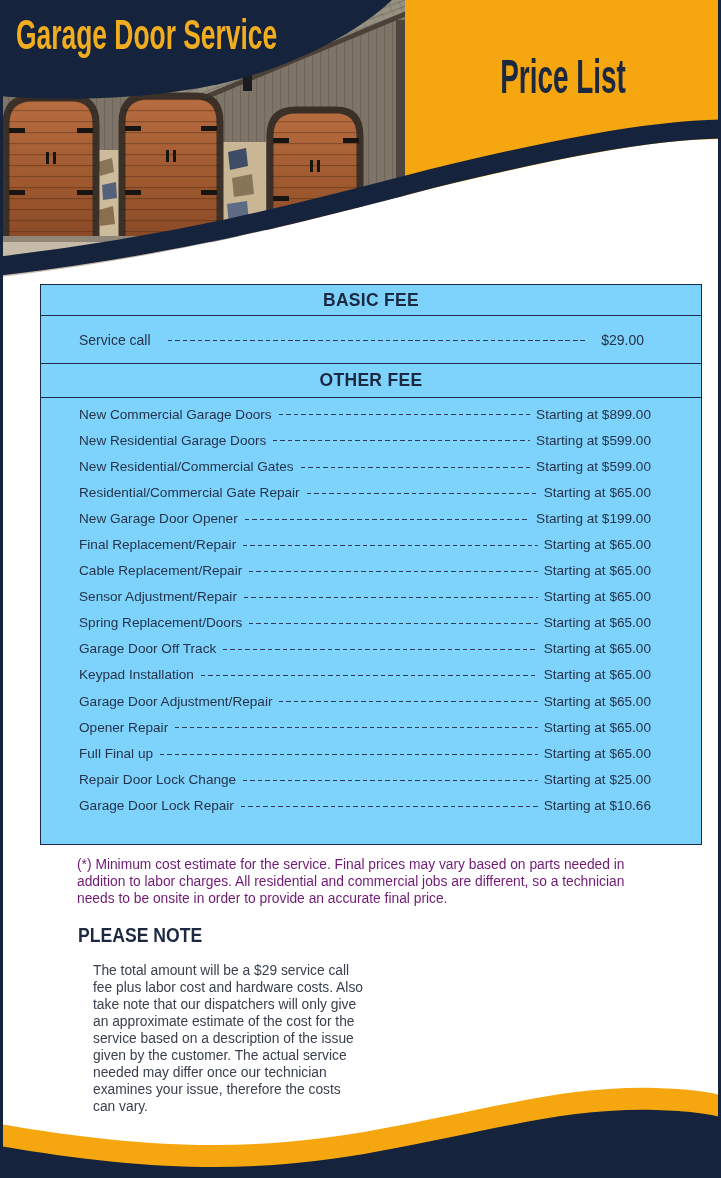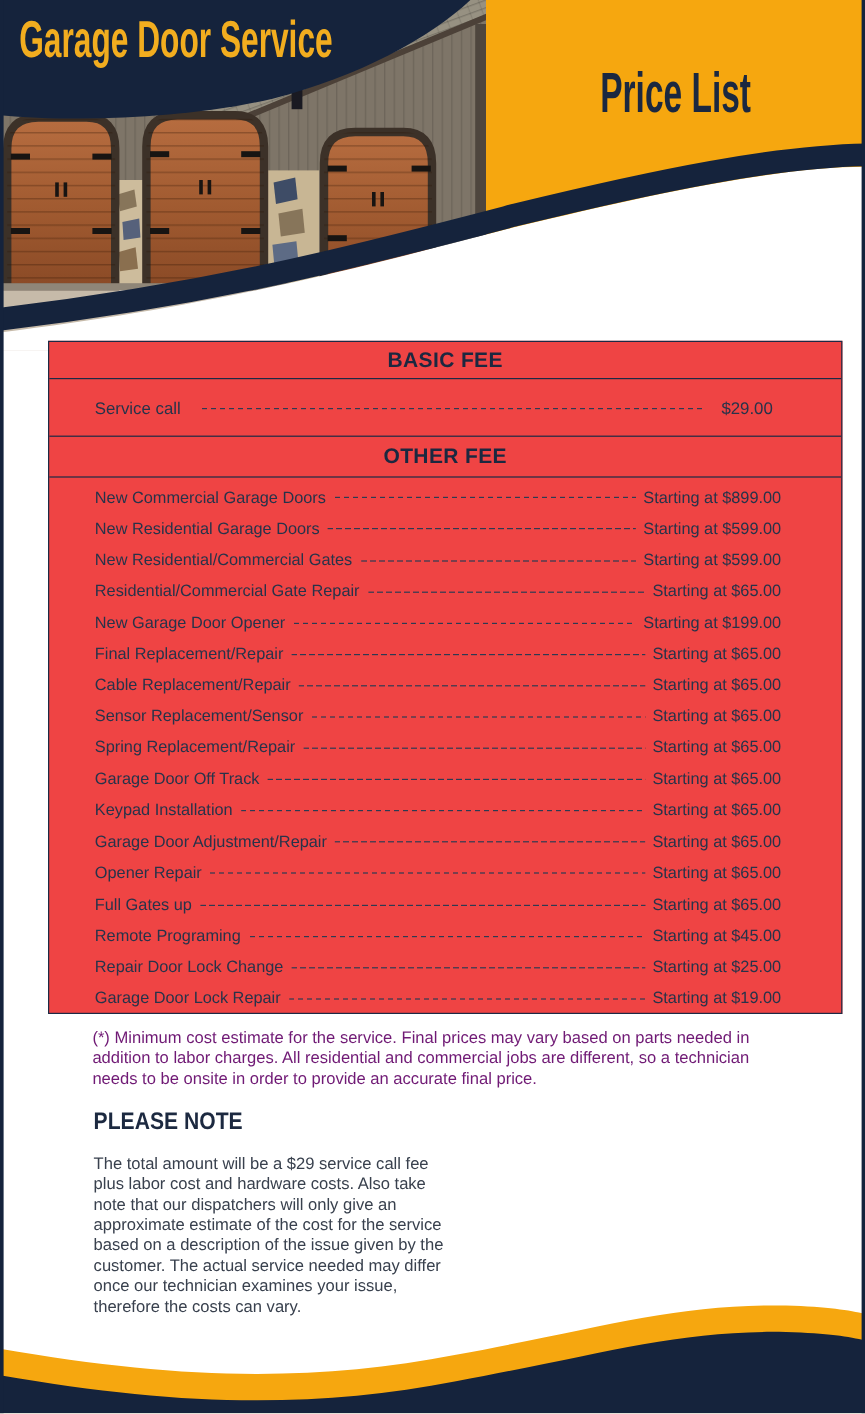--- a/index.html
+++ b/index.html
@@ -22,21 +22,21 @@
   }
   .price-title{
     position:absolute;left:405px;top:50px;width:316px;z-index:5;text-align:center;
     font-size:45px;font-weight:700;color:#1b2840;white-space:nowrap;
     transform:scale(0.62,1.05);transform-origin:center top;
   }
 
   
   .fee-table{
     position:absolute;left:40px;top:284px;width:662px;height:561px;z-index:3;
-    border:1.5px solid #1c2a45;box-sizing:border-box;background:#ef4444;overflow:hidden;
+    border:1.5px solid #1c2a45;box-sizing:border-box;background:#7dd3fc;overflow:hidden;
   }
   .fee-header{
     text-align:center;font-weight:700;font-size:17.5px;color:#1b2840;
     letter-spacing:.3px;border-bottom:1.5px solid #1c2a45;
   }
   .fee-header.basic{height:30px;line-height:30px;}
   .fee-header.other{height:33px;line-height:33px;}
   .rows.basic{height:47px;border-bottom:1.5px solid #1c2a45;
     display:flex;flex-direction:column;justify-content:center;}
   .rows.other{padding-top:3px;}
@@ -55,21 +55,21 @@
   .footnote{
     position:absolute;left:77px;top:857px;width:580px;z-index:3;
     font-size:13.8px;line-height:16.8px;color:#701a75;
   }
   .col-heading{
     font-size:20px;font-weight:800;color:#1c2940;white-space:nowrap;
     transform:scaleX(0.88);transform-origin:left center;margin:0 0 14px 0;
   }
   .note-col{position:absolute;left:78px;top:924px;width:300px;z-index:3;}
   .warranty-col{position:absolute;left:417px;top:924px;width:288px;z-index:3;}
-  .col-body{font-size:13.8px;line-height:17px;color:#39414e;margin:0;}
+  .col-body{font-size:13.8px;line-height:17px;color:#39414e;margin:15px;}
 
   
   .footer{position:absolute;left:0;bottom:0;width:721px;height:120px;z-index:1;pointer-events:none;}
 </style>
 </head>
 <body>
 
 <div class="page">
 
   <div class="header">
@@ -201,26 +201,26 @@
           <span class="fee-label">Final Replacement/Repair</span>
           <span class="leader"></span>
           <span class="fee-price">Starting at $65.00</span>
         </div>
         <div class="fee-row">
           <span class="fee-label">Cable Replacement/Repair</span>
           <span class="leader"></span>
           <span class="fee-price">Starting at $65.00</span>
         </div>
         <div class="fee-row">
-          <span class="fee-label">Sensor Replacement/Sensor</span>
-          <span class="leader"></span>
-          <span class="fee-price">Starting at $65.00</span>
-        </div>
-        <div class="fee-row">
-          <span class="fee-label">Spring Replacement/Repair</span>
+          <span class="fee-label">Sensor Adjustment/Repair</span>
+          <span class="leader"></span>
+          <span class="fee-price">Starting at $65.00</span>
+        </div>
+        <div class="fee-row">
+          <span class="fee-label">Spring Replacement/Doors</span>
           <span class="leader"></span>
           <span class="fee-price">Starting at $65.00</span>
         </div>
         <div class="fee-row">
           <span class="fee-label">Garage Door Off Track</span>
           <span class="leader"></span>
           <span class="fee-price">Starting at $65.00</span>
         </div>
         <div class="fee-row">
           <span class="fee-label">Keypad Installation</span>
@@ -231,38 +231,33 @@
           <span class="fee-label">Garage Door Adjustment/Repair</span>
           <span class="leader"></span>
           <span class="fee-price">Starting at $65.00</span>
         </div>
         <div class="fee-row">
           <span class="fee-label">Opener Repair</span>
           <span class="leader"></span>
           <span class="fee-price">Starting at $65.00</span>
         </div>
         <div class="fee-row">
-          <span class="fee-label">Full Gates up</span>
-          <span class="leader"></span>
-          <span class="fee-price">Starting at $65.00</span>
-        </div>
-        <div class="fee-row">
-          <span class="fee-label">Remote Programing</span>
-          <span class="leader"></span>
-          <span class="fee-price">Starting at $45.00</span>
+          <span class="fee-label">Full Final up</span>
+          <span class="leader"></span>
+          <span class="fee-price">Starting at $65.00</span>
         </div>
         <div class="fee-row">
           <span class="fee-label">Repair Door Lock Change</span>
           <span class="leader"></span>
           <span class="fee-price">Starting at $25.00</span>
         </div>
         <div class="fee-row">
           <span class="fee-label">Garage Door Lock Repair</span>
           <span class="leader"></span>
-          <span class="fee-price">Starting at $19.00</span>
+          <span class="fee-price">Starting at $10.66</span>
         </div>
       </div>
   </div>
 
   <div class="footnote">(*) Minimum cost estimate for the service. Final prices may vary based on parts needed in addition to labor charges. All residential and commercial jobs are different, so a technician needs to be onsite in order to provide an accurate final price.</div>
 
   <div class="note-col">
     <div class="col-heading">PLEASE NOTE</div>
     <p class="col-body">The total amount will be a $29 service call fee plus labor cost and hardware costs. Also take note that our dispatchers will only give an approximate estimate of the cost for the service based on a description of the issue given by the customer. The actual service needed may differ once our technician examines your issue, therefore the costs can vary.</p>
   </div>

